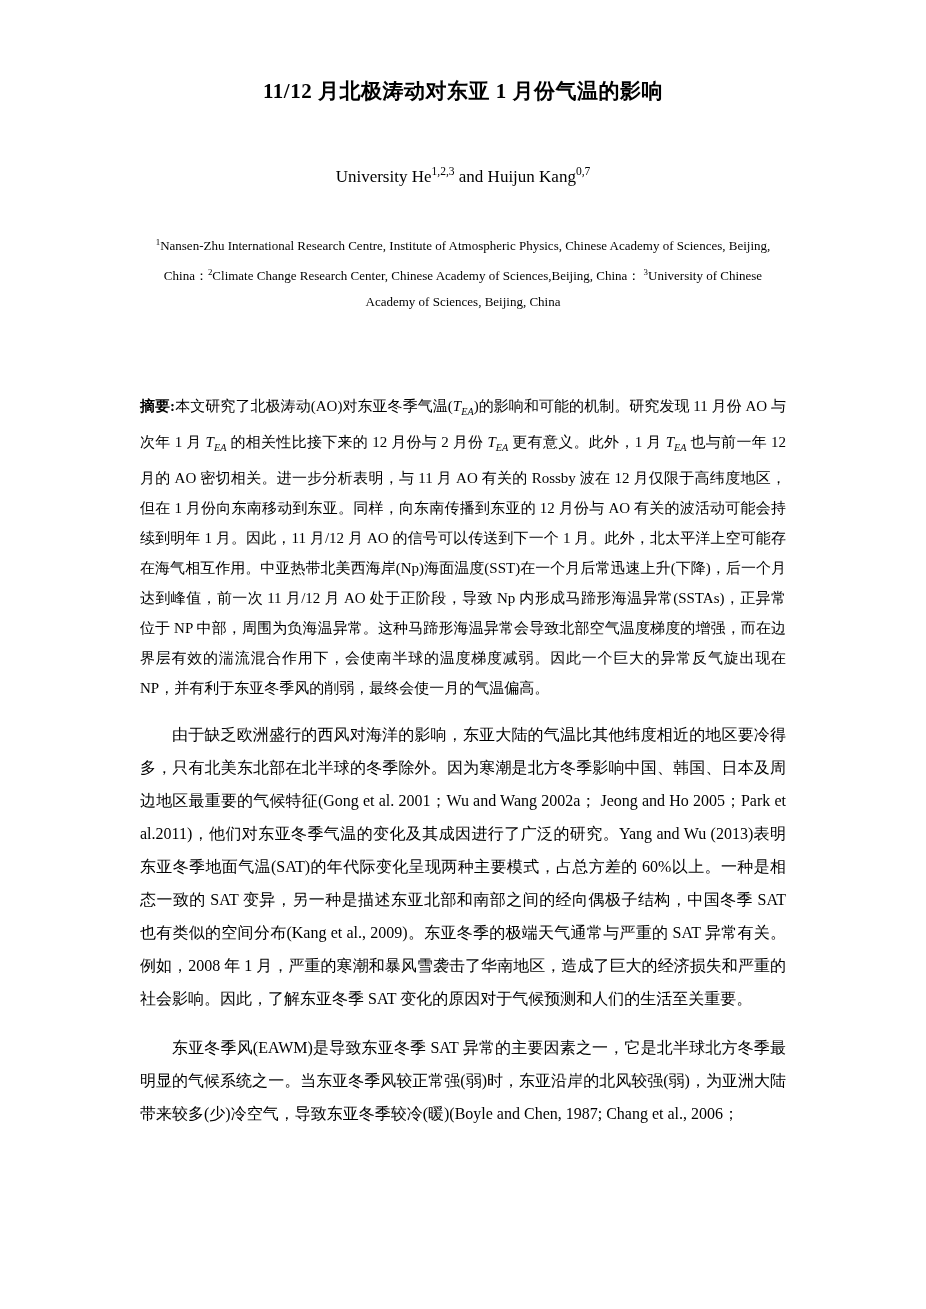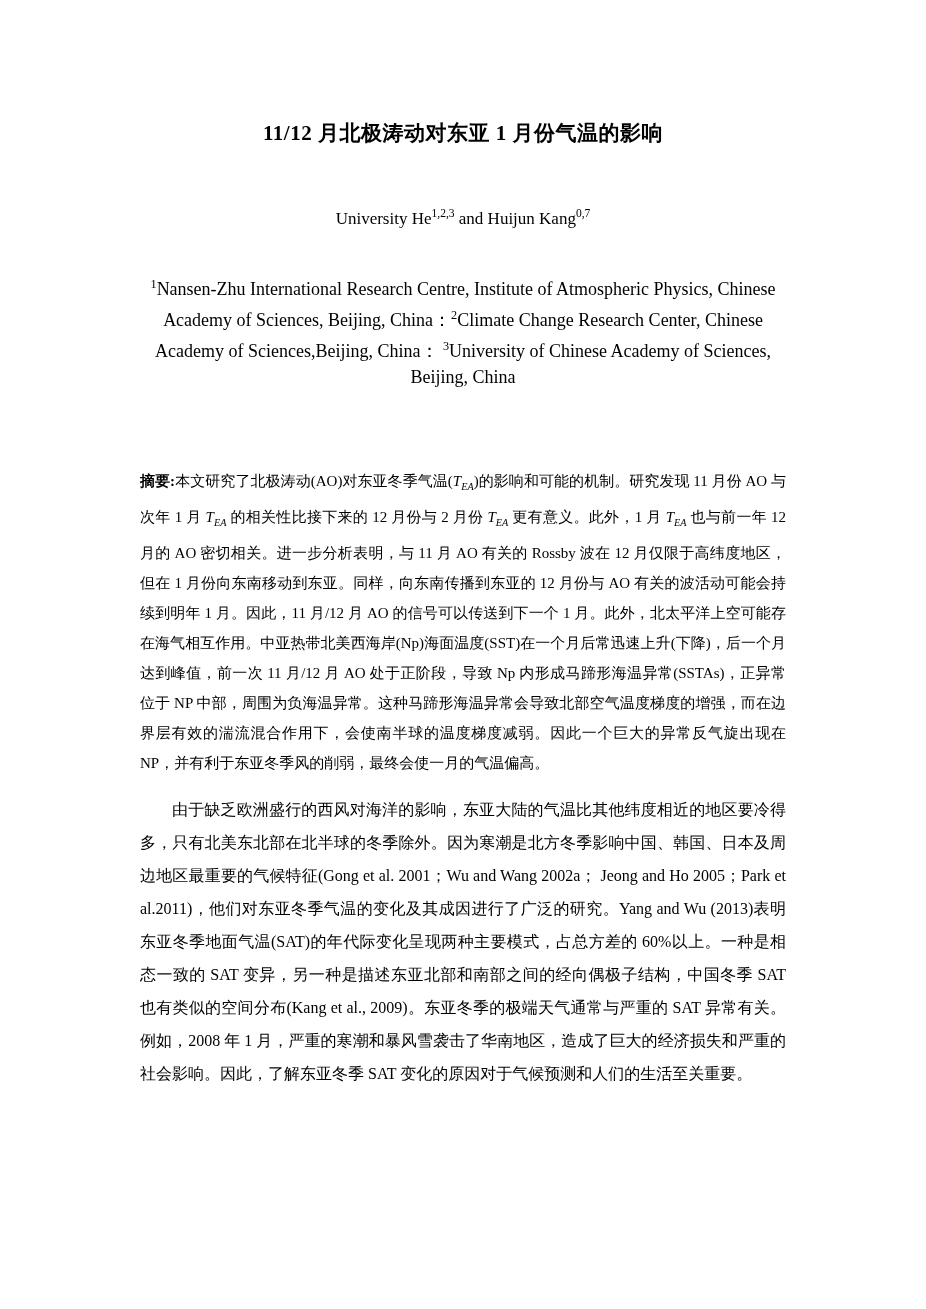--- a/index.html
+++ b/index.html
@@ -14,36 +14,36 @@
     margin: 0 auto;
     background: #ffffff;
     color: #000000;
     font-family: "Liberation Serif", serif;
     box-sizing: border-box;
     padding: 0 140px;
     overflow: hidden;
   }
   .title {
     margin: 0;
-    padding-top: 118px;
+    padding-top: 76px;
     font-size: 21px;
     font-weight: bold;
     text-align: center;
     letter-spacing: 0.5px;
     line-height: 30px;
   }
   .authors {
     margin-top: 54px;
     font-size: 17px;
     text-align: center;
     line-height: 24px;
   }
   .affiliations {
     margin-top: 40px;
-    font-size: 18px;
+    font-size: 13px;
     text-align: center;
     line-height: 26px;
   }
   .abstract {
     margin-top: 76px;
     font-size: 15px;
     line-height: 30px;
     text-align: justify;
   }
   .abstract sub, .abstract sup,
@@ -77,14 +77,15 @@
 
   <div class="authors"><span>University He</span><sup>1,2,3</sup><span> and Huijun Kang</span><sup>0,7</sup></div>
 
   <div class="affiliations"><sup>1</sup><span>Nansen-Zhu International Research Centre, Institute of Atmospheric Physics, Chinese Academy of Sciences, Beijing, China：</span><sup>2</sup><span>Climate Change Research Center, Chinese Academy of Sciences,Beijing, China： </span><sup>3</sup><span>University of Chinese Academy of Sciences, Beijing, China</span></div>
 
   <p class="abstract"><span style="font-weight: bold;">摘要:</span><span>本文研究了北极涛动(AO)对东亚冬季气温(</span><span style="font-style: italic;">T</span><sub style="font-style: italic;">EA</sub><span>)的影响和可能的机制。研究发现 11 月份 AO 与次年 1 月 </span><span style="font-style: italic;">T</span><sub style="font-style: italic;">EA</sub><span> 的相关性比接下来的 12 月份与 2 月份 </span><span style="font-style: italic;">T</span><sub style="font-style: italic;">EA</sub><span> 更有意义。此外，1 月 </span><span style="font-style: italic;">T</span><sub style="font-style: italic;">EA</sub><span> 也与前一年 12 月的 AO 密切相关。进一步分析表明，与 11 月 AO 有关的 Rossby 波在 12 月仅限于高纬度地区，但在 1 月份向东南移动到东亚。同样，向东南传播到东亚的 12 月份与 AO 有关的波活动可能会持续到明年 1 月。因此，11 月/12 月 AO 的信号可以传送到下一个 1 月。此外，北太平洋上空可能存在海气相互作用。中亚热带北美西海岸(Np)海面温度(SST)在一个月后常迅速上升(下降)，后一个月达到峰值，前一次 11 月/12 月 AO 处于正阶段，导致 Np 内形成马蹄形海温异常(SSTAs)，正异常位于 NP 中部，周围为负海温异常。这种马蹄形海温异常会导致北部空气温度梯度的增强，而在边界层有效的湍流混合作用下，会使南半球的温度梯度减弱。因此一个巨大的异常反气旋出现在 NP，并有利于东亚冬季风的削弱，最终会使一月的气温偏高。</span></p>
 
 
   <p class="body-para">由于缺乏欧洲盛行的西风对海洋的影响，东亚大陆的气温比其他纬度相近的地区要冷得多，只有北美东北部在北半球的冬季除外。因为寒潮是北方冬季影响中国、韩国、日本及周边地区最重要的气候特征(Gong et al. 2001；Wu and Wang 2002a； Jeong and Ho 2005；Park et al.2011)，他们对东亚冬季气温的变化及其成因进行了广泛的研究。Yang and Wu (2013)表明东亚冬季地面气温(SAT)的年代际变化呈现两种主要模式，占总方差的 60%以上。一种是相态一致的 SAT 变异，另一种是描述东亚北部和南部之间的经向偶极子结构，中国冬季 SAT 也有类似的空间分布(Kang et al., 2009)。东亚冬季的极端天气通常与严重的 SAT 异常有关。例如，2008 年 1 月，严重的寒潮和暴风雪袭击了华南地区，造成了巨大的经济损失和严重的社会影响。因此，了解东亚冬季 SAT 变化的原因对于气候预测和人们的生活至关重要。</p>
 
+  <p class="body-para">东亚冬季风(EAWM)是导致东亚冬季 SAT 异常的主要因素之一，它是北半球北方冬季最明显的气候系统之一。当东亚冬季风较正常强(弱)时，东亚沿岸的北风较强(弱)，为亚洲大陆带来较多(少)冷空气，导致东亚冬季较冷(暖)(Boyle and Chen, 1987; Chang et al., 2006；</p>
 
 </div>
 
 </body></html>

